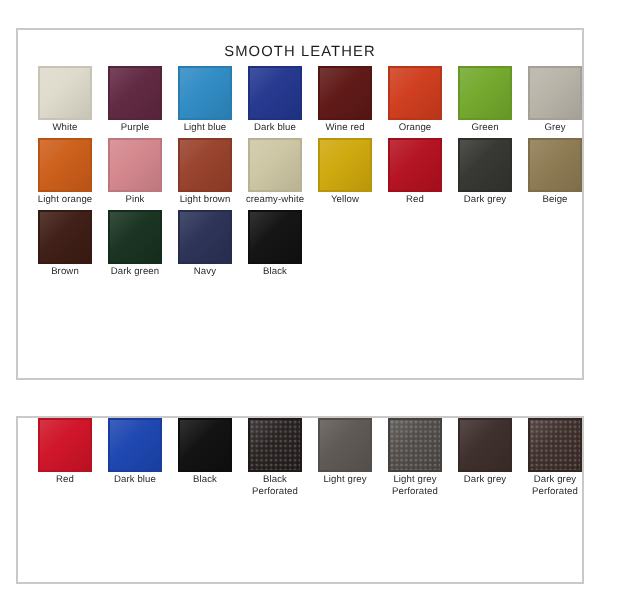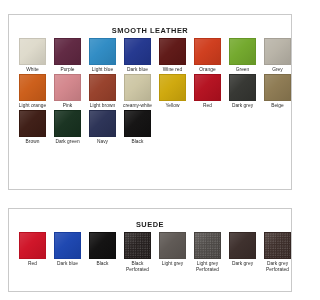--- a/index.html
+++ b/index.html
@@ -38,24 +38,24 @@
   }
 
   #panel-suede {
     top: 208px;
     height: 84px;
   }
 
   .panel-title {
     text-align: center;
     font-size: 7.4px;
-    font-weight: bold;
+    font-weight: normal;
     letter-spacing: 0.55px;
     color: #1d1d1d;
-    margin-top: 11px;
+    margin-top: 6px;
     margin-bottom: 3px;
     line-height: 9px;
   }
 
   .swatch-row {
     display: flex;
     justify-content: flex-start;
     padding-left: 6px;
     padding-right: 5px;
     box-sizing: border-box;
@@ -205,21 +205,20 @@
           <div class="swatch-label" style="white-space: pre-line;">Navy</div>
         </div>
         <div class="swatch-cell">
           <div class="swatch-chip sheen" style="background-color: rgb(18, 17, 17);"></div>
           <div class="swatch-label" style="white-space: pre-line;">Black</div>
         </div>
       </div>
   </section>
 
   <section class="panel" id="panel-suede">
-    <div class="panel-title">SUEDE</div>
     <div class="swatch-row row-suede">
         <div class="swatch-cell">
           <div class="swatch-chip sheen" style="background-color: rgb(207, 18, 38);"></div>
           <div class="swatch-label" style="white-space: pre-line;">Red</div>
         </div>
         <div class="swatch-cell">
           <div class="swatch-chip sheen" style="background-color: rgb(27, 69, 176);"></div>
           <div class="swatch-label" style="white-space: pre-line;">Dark blue</div>
         </div>
         <div class="swatch-cell">

